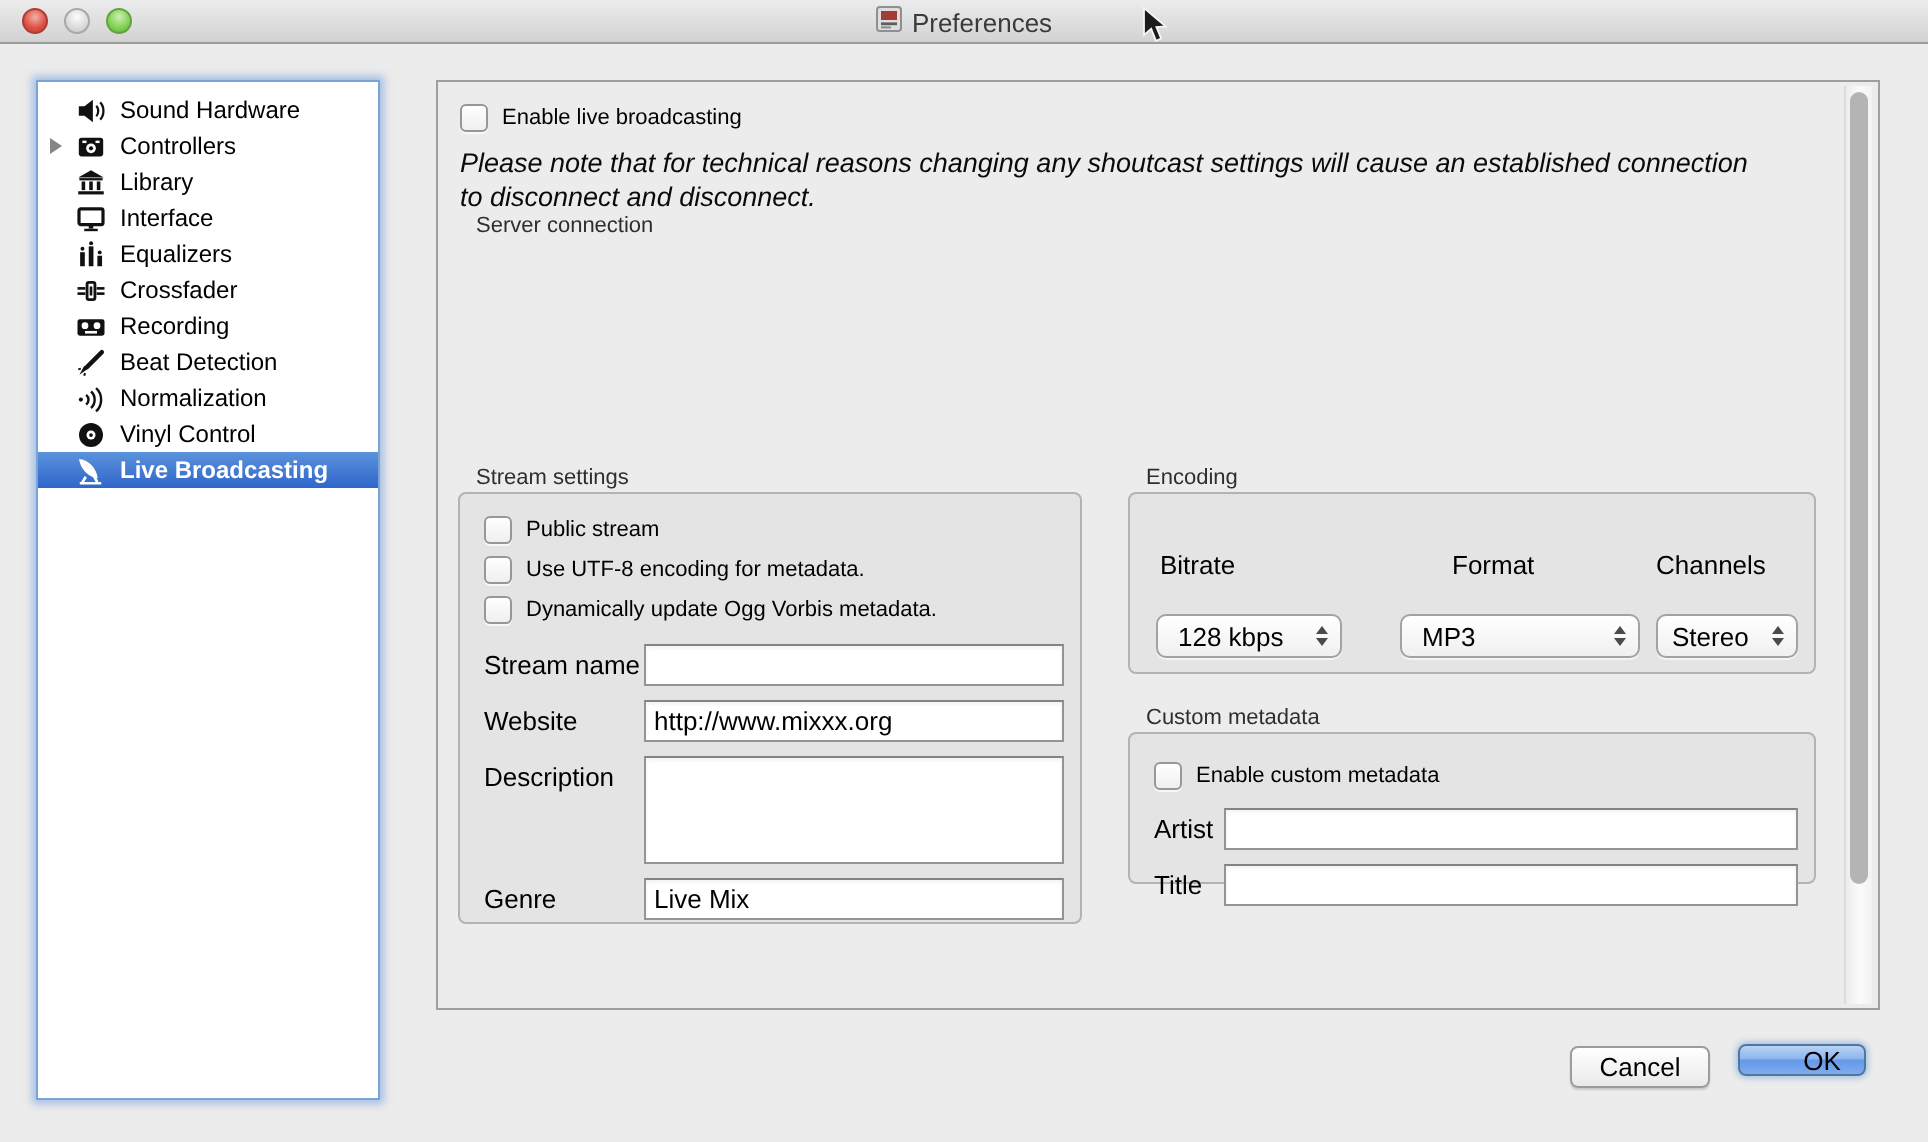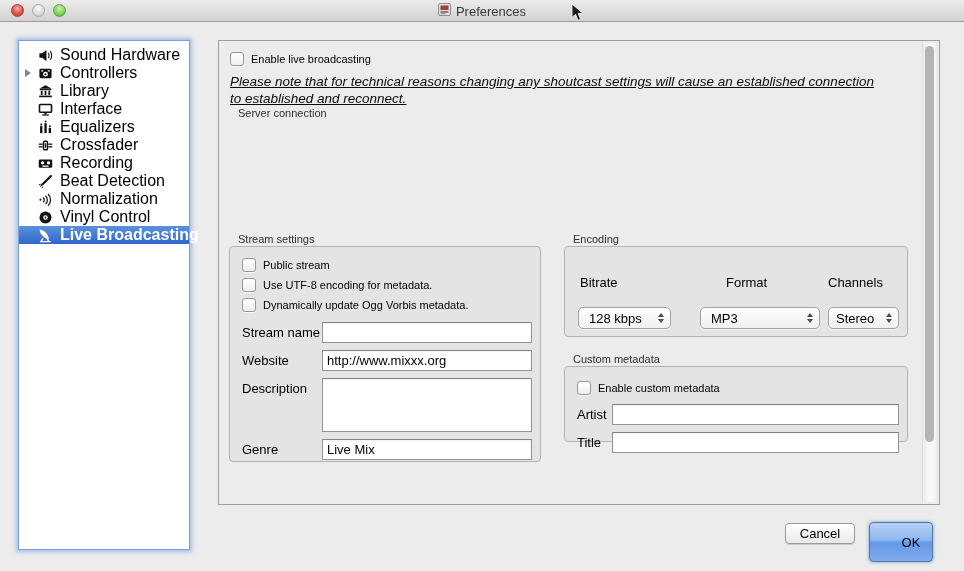--- a/index.html
+++ b/index.html
@@ -14,37 +14,37 @@
     font-size:13px; color:#3a3a3a; }
   .tl { position:absolute; top:4px; width:13px; height:13px; border-radius:50%; }
   .tl-close { left:11px; background:radial-gradient(circle at 50% 32%, #f4b0a8, #dd5144 58%, #c23b30); border:1px solid #ad3d34; }
   .tl-min   { left:32px; background:radial-gradient(circle at 50% 32%, #fbfbfb, #d8d8d8 65%, #c4c4c4); border:1px solid #a8a8a8; }
   .tl-zoom  { left:53px; background:radial-gradient(circle at 50% 32%, #cdeeb4, #81d254 58%, #5fae36); border:1px solid #66a03f; }
   .cursor { position:absolute; left:571px; top:3px; }
 
   
   .sidebar { position:absolute; left:18px; top:40px; width:172px; height:510px; background:#fff;
     border:1px solid #7ca3d6; box-shadow:0 0 4px 2px rgba(105,155,220,.55); padding-top:5px; }
-  .side-item { height:18px; display:flex; align-items:center; font-size:16px; color:#000; }
+  .side-item { height:18px; display:flex; align-items:center; font-size:12px; color:#000; }
   .side-item .disc { width:17px; display:flex; justify-content:center; align-items:center; flex:none; }
   .disc-tri { width:0; height:0; border-top:4.5px solid transparent; border-bottom:4.5px solid transparent; border-left:6px solid #868686; }
   .side-item .icn { width:19px; height:16px; display:flex; justify-content:center; align-items:center; flex:none; color:#111; }
   .side-item .lbl { margin-left:5px; white-space:nowrap; }
   .side-item.selected { background:linear-gradient(#5b92dd,#3066c9); color:#fff; font-weight:bold; }
   .side-item.selected .icn { color:#fff; }
 
   
   .main-panel { position:absolute; left:218px; top:40px; width:722px; height:465px;
     background:#ececec; border:1px solid #9f9f9f; }
   .checkbox { width:14px; height:14px; flex:none; background:linear-gradient(#ffffff,#efefef);
     border:1px solid #979797; border-radius:3px; box-shadow:0 1px 0 rgba(255,255,255,.7); }
   .cb-row { display:flex; align-items:center; gap:7px; font-size:11px; color:#000; }
   .enable-row { position:absolute; left:11px; top:11px; }
   .note { position:absolute; left:11px; top:32px; width:700px; font-size:13.5px; font-style:italic;
-    line-height:17px; color:#0a0a0a;text-decoration:underline; }
+    line-height:17px; color:#0a0a0a; }
 
   .group { position:absolute; }
   .group-title { font-size:11px; color:#2e2e2e; margin-left:9px; height:13px; }
   .group-box { background:#e4e4e4; border:1px solid #b3b3b3; border-radius:4px; position:relative; }
 
   .f-label { font-size:13px; color:#000; }
   .text-input { height:21px; width:100%; border:1px solid #949494; border-top-color:#838383;
     background:#fff; font:13px "Liberation Sans", sans-serif; padding:0 4px;
     box-shadow:inset 0 1px 2px rgba(0,0,0,.06); outline:none; }
   textarea.text-input { height:54px; resize:none; padding-top:2px; }
@@ -88,21 +88,21 @@
   .scrollbar { position:absolute; left:703px; top:2px; width:14px; height:459px;
     background:linear-gradient(to right,#ececec,#fbfbfb 55%,#f2f2f2); border-left:1px solid #dcdcdc; }
   .scroll-thumb { position:absolute; left:2px; top:3px; width:9px; height:396px;
     background:#b4b4b4; border-radius:5px; }
 
   
   .btn { position:absolute; height:21px; border-radius:4px; font-size:13px; color:#000;
     display:flex; align-items:center; justify-content:center; cursor:default; }
   .btn-cancel { left:785px; top:523px; width:70px;
     background:linear-gradient(#ffffff,#e9e9e9); border:1px solid #9c9c9c; box-shadow:0 1px 1px rgba(0,0,0,.15); }
-  .btn-ok { left:869px; top:522px; width:64px; height:40px;
+  .btn-ok { left:869px; top:522px; width:64px; height:16px;
     background:linear-gradient(#b9d2f4 0%, #8db6ef 45%, #669de9 50%, #659ae8 55%, #82abee 100%);
     border:1px solid #52779f; box-shadow:0 0 3px 1px rgba(110,160,220,.6);padding-left:20px; }
 </style>
 </head>
 <body>
 
 <div class="window">
 
   <div class="titlebar">
     <span class="tl tl-close"></span>
@@ -280,21 +280,21 @@
 
   <div class="main-panel">
 
     <div class="cb-row enable-row">
       <span class="checkbox"></span>
       <span>Enable live broadcasting</span>
     </div>
 
     <div class="note">
       <div>Please note that for technical reasons changing any shoutcast settings will cause an established connection</div>
-      <div>to established and reconnect.</div>
+      <div>to disconnect and disconnect.</div>
     </div>
 
     <div class="group" id="group-server">
       <div class="group-title">Server connection</div>
     </div>
 
     <div class="group" id="group-stream">
       <div class="group-title">Stream settings</div>
       <div class="group-box">
         <div class="cb-row">

